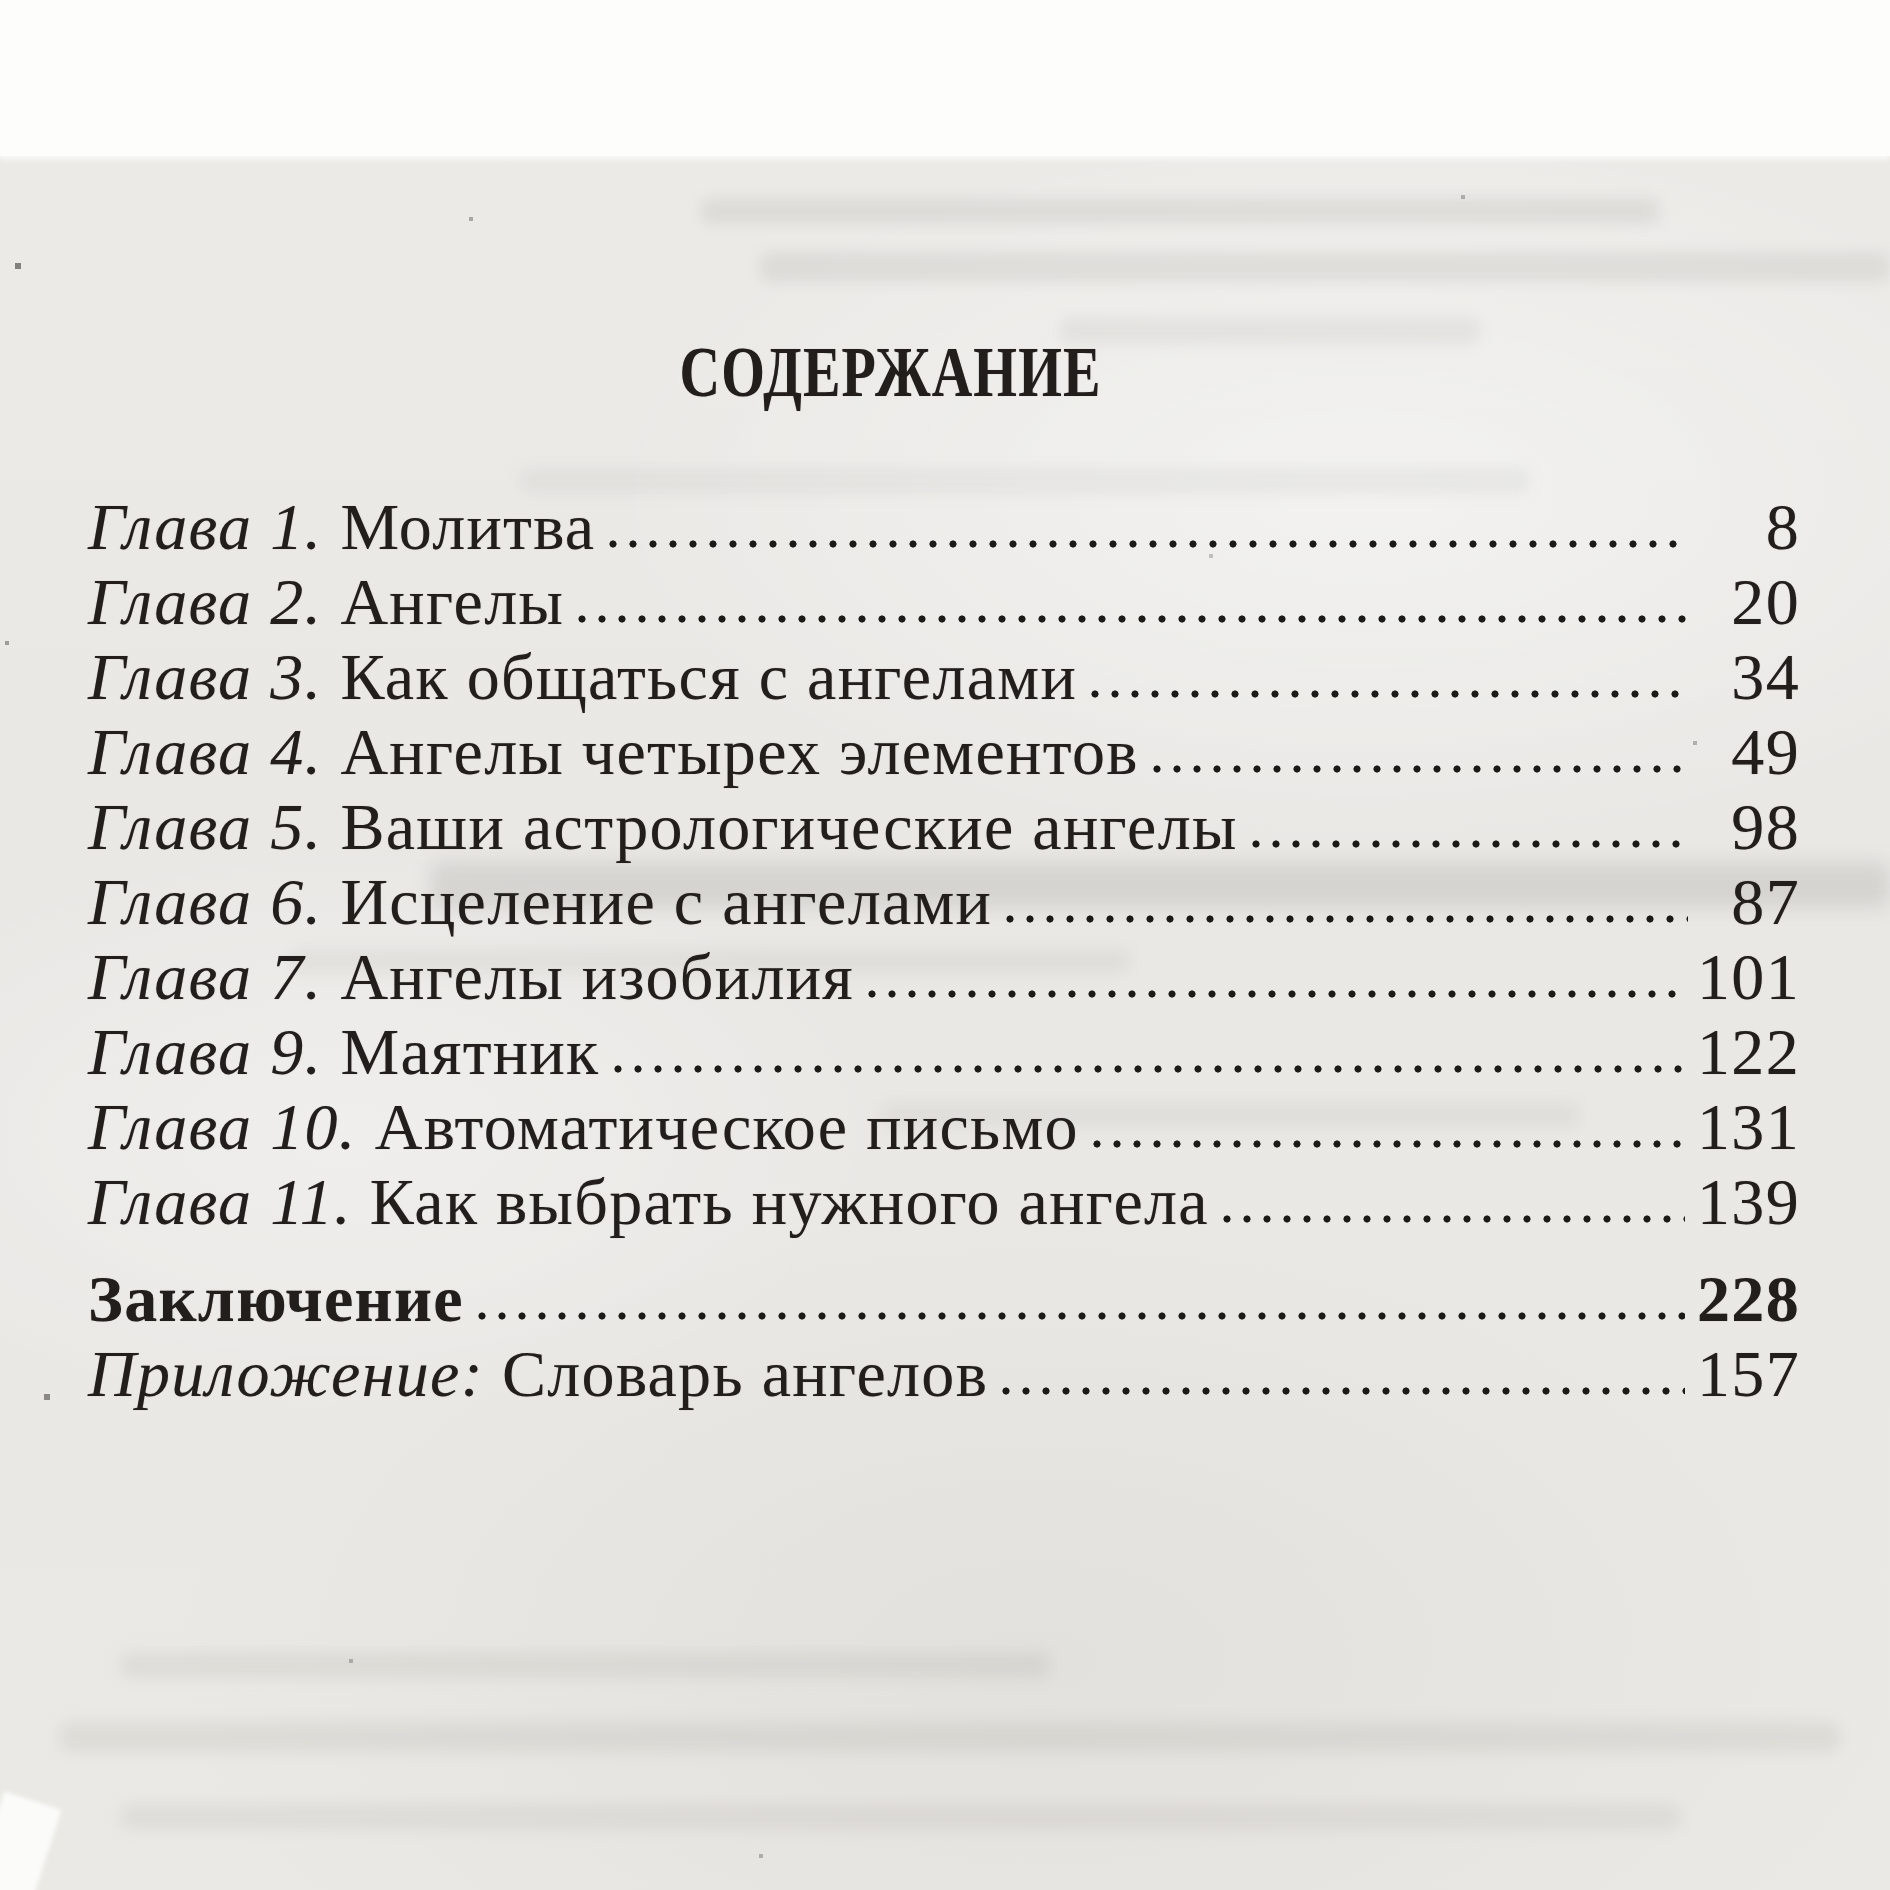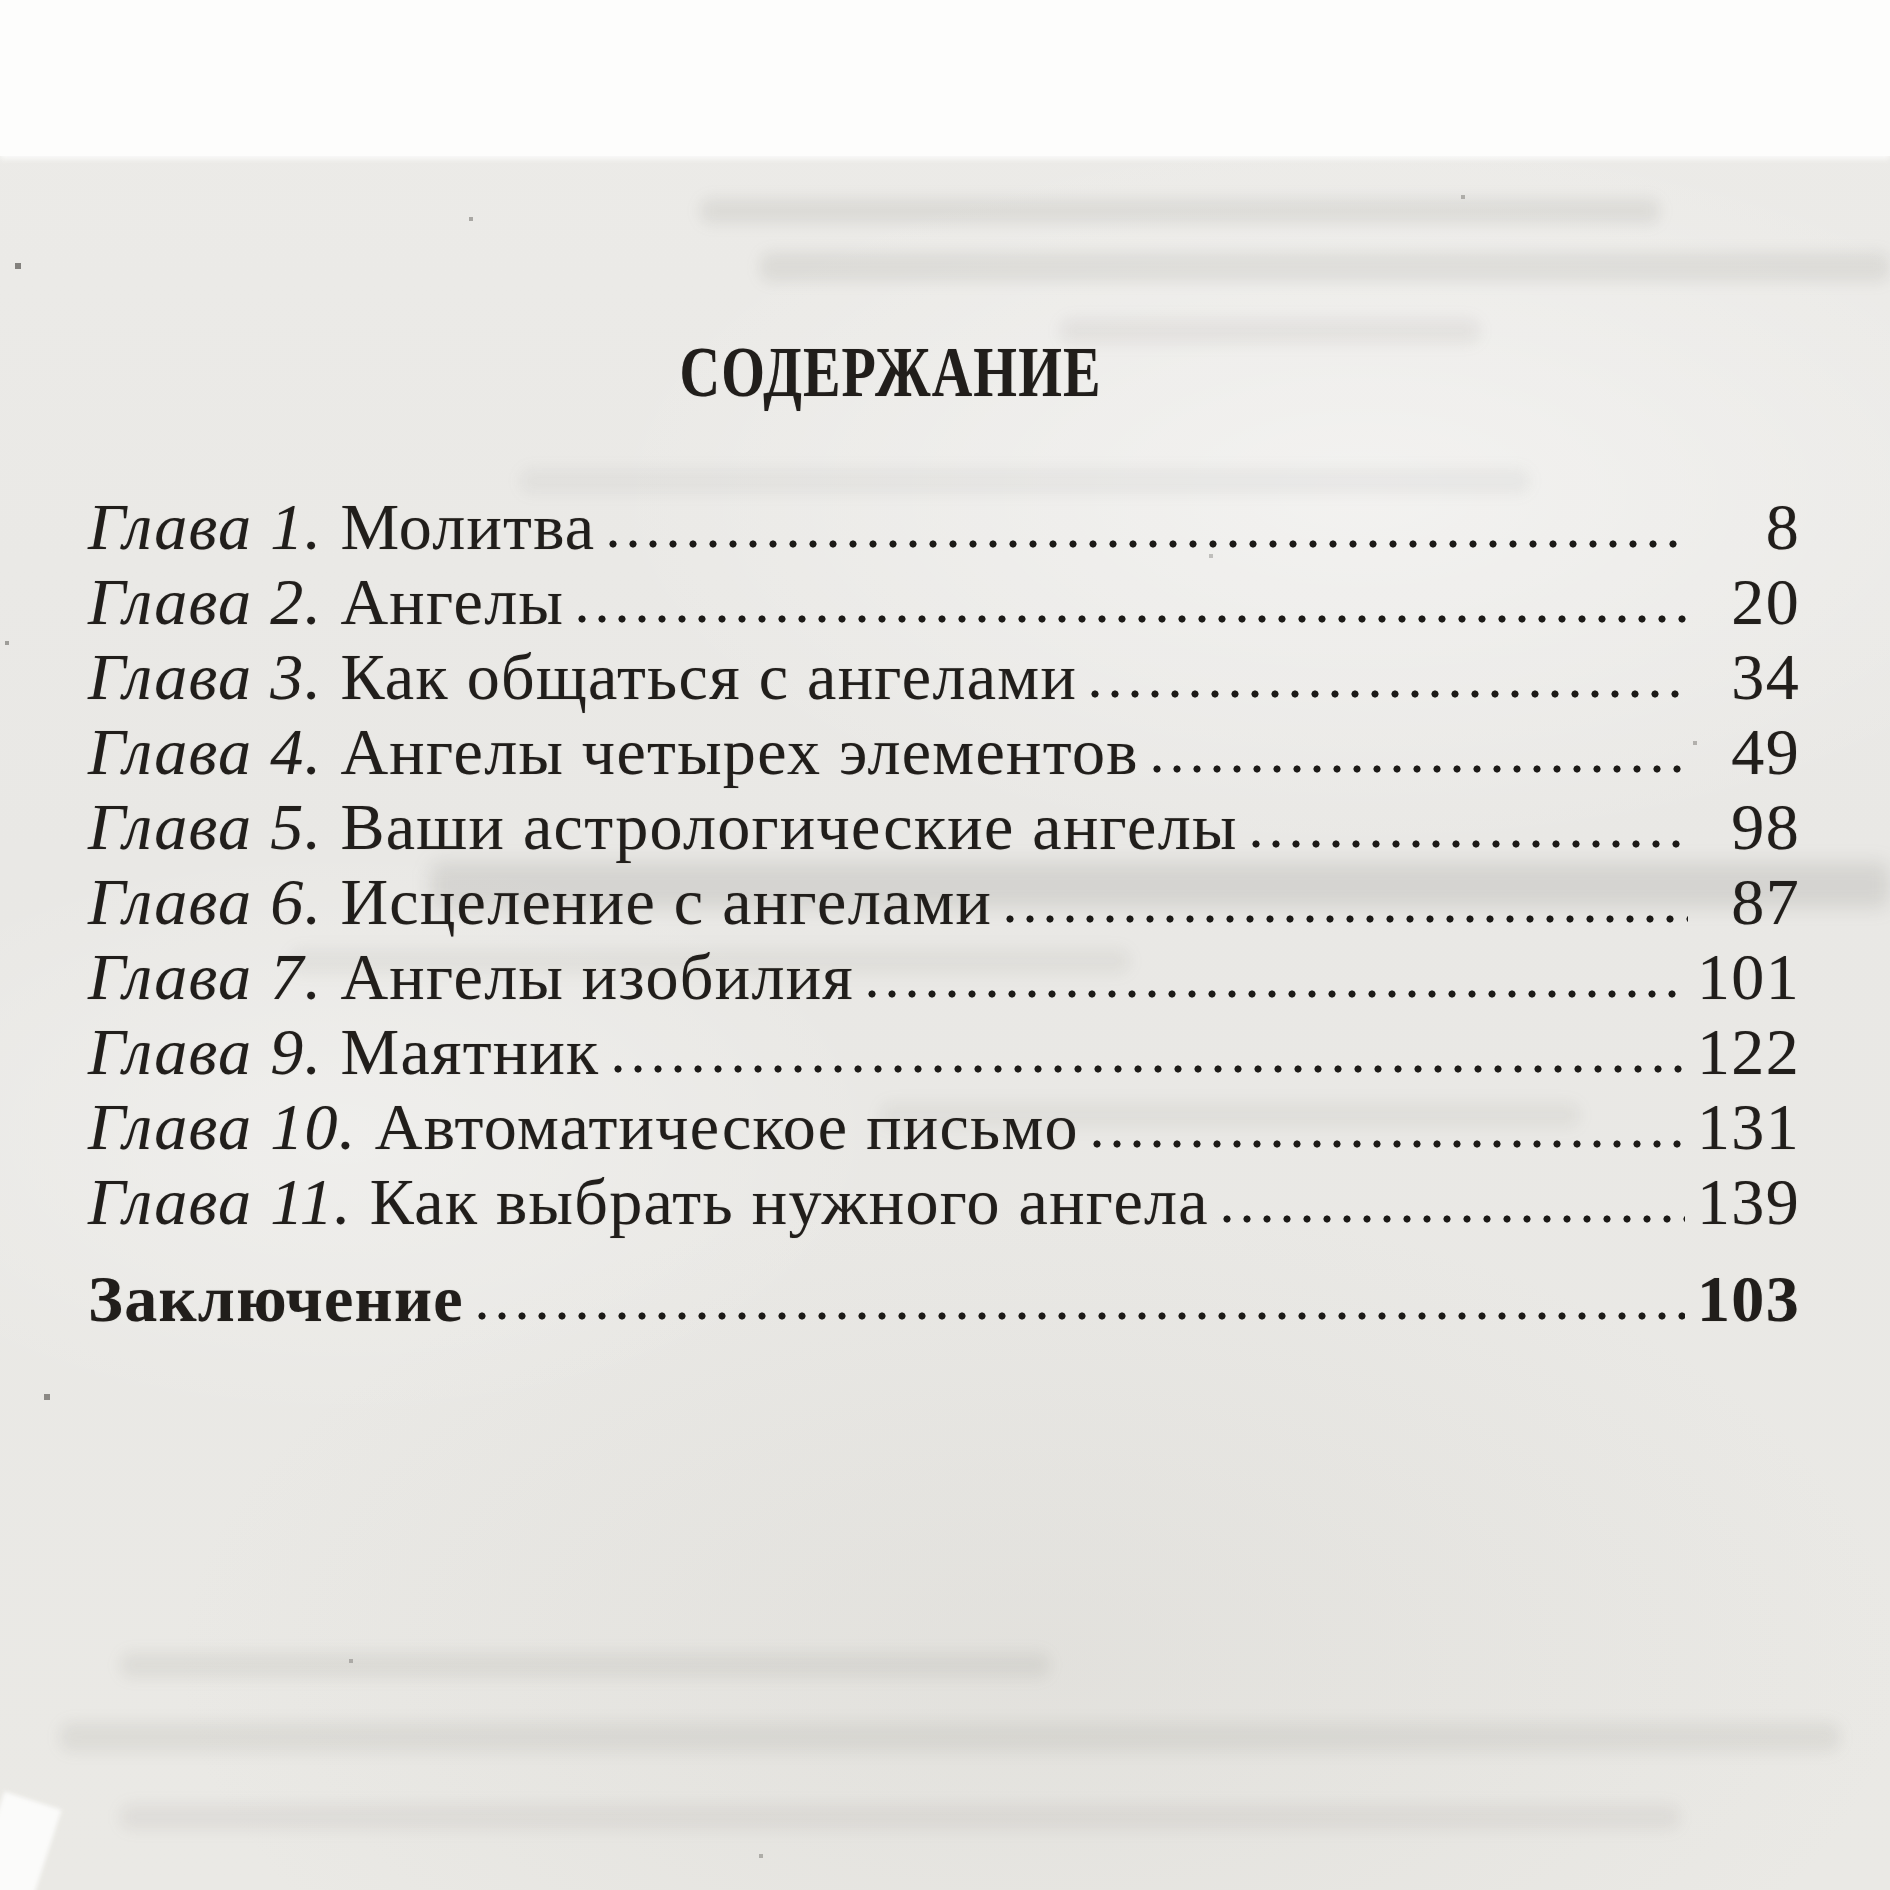--- a/index.html
+++ b/index.html
@@ -177,19 +177,25 @@
       <div class="toc-row t">
         <span class="toc-prefix">Глава 11.</span>
           <span class="toc-title">Как выбрать нужного ангела</span>
         <span class="dots"></span>
         <span class="toc-page">139</span>
       </div>
 
       <div class="toc-row t gap-top-md">
         <span class="toc-title">Заключение</span>
         <span class="dots"></span>
-        <span class="toc-page">103</span>
-      </div>
-
+        <span class="toc-page">228</span>
+      </div>
+
+      <div class="toc-row t">
+        <span class="toc-prefix">Приложение:</span>
+          <span class="toc-title">Словарь ангелов</span>
+        <span class="dots"></span>
+        <span class="toc-page">157</span>
+      </div>
 
     </div>
   </div>
 </div>
 
 </body></html>

